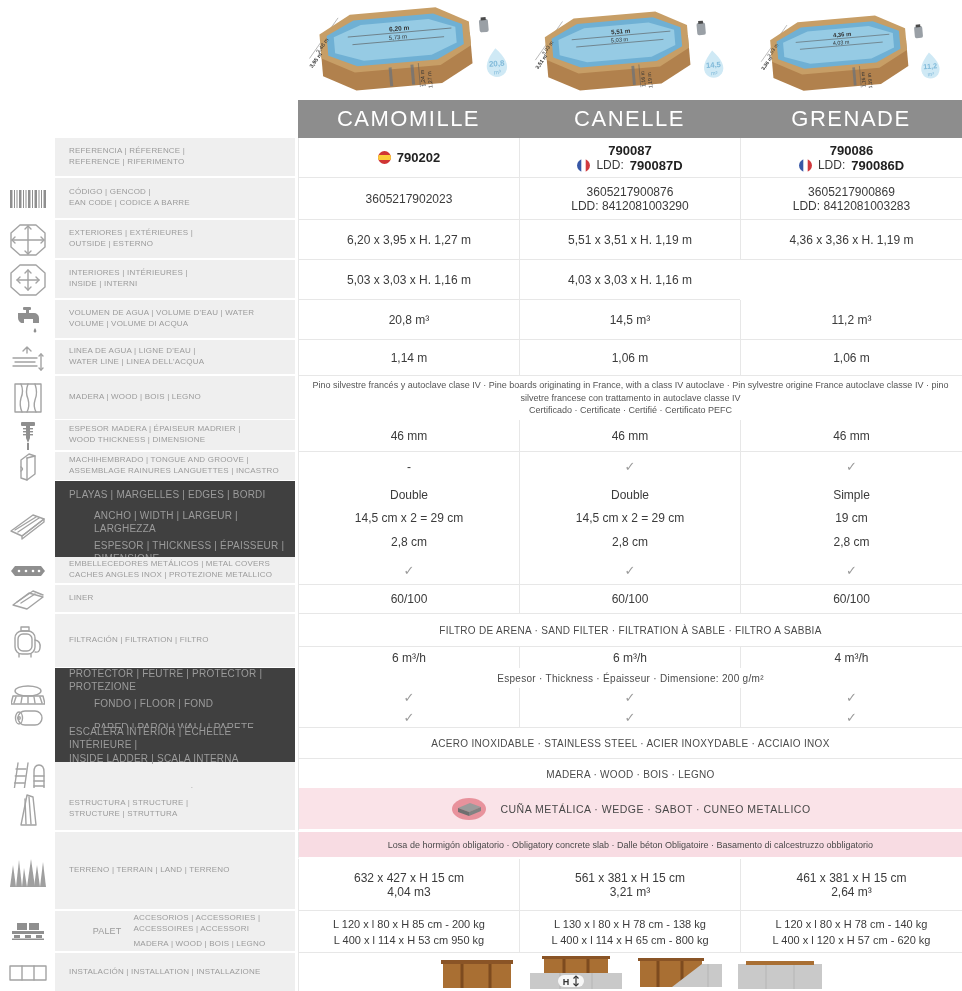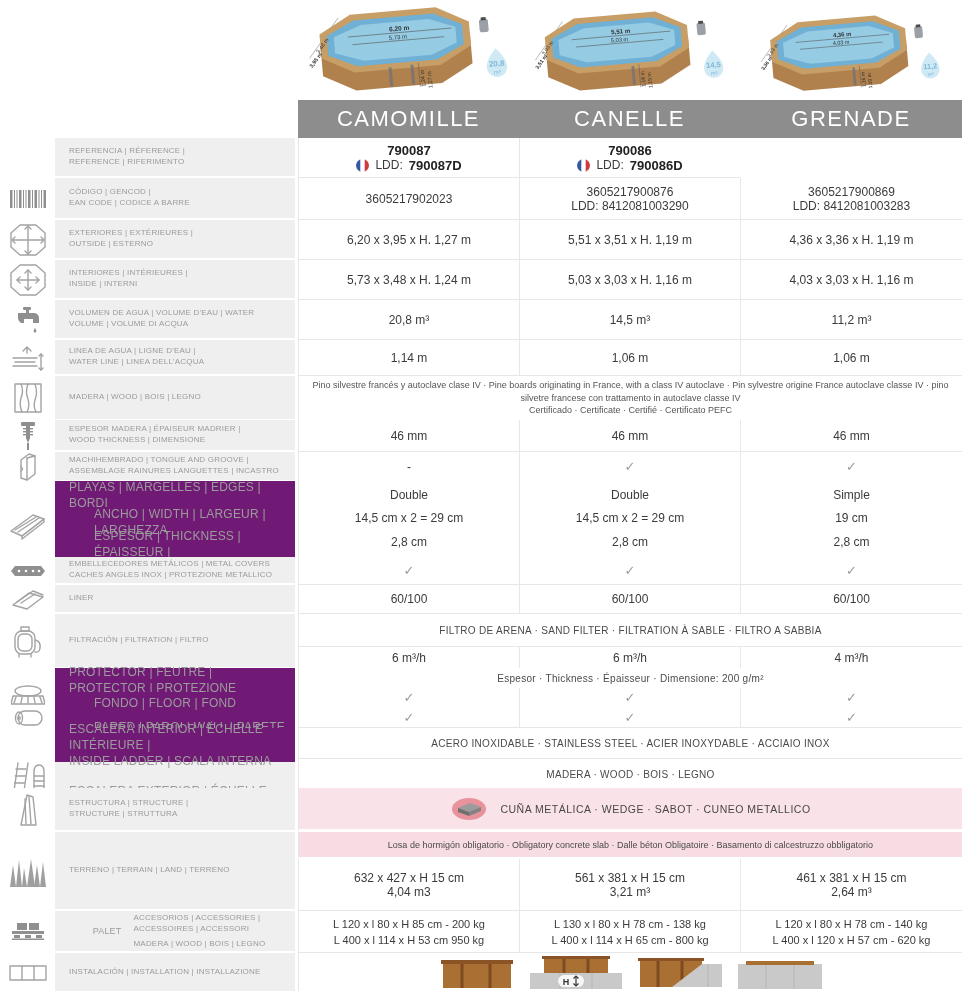--- a/index.html
+++ b/index.html
@@ -12,22 +12,22 @@
         display:grid;grid-template-columns:221px 221px 222px;}
   .band-title{display:flex;align-items:center;justify-content:center;color:#fff;
               font-size:22px;letter-spacing:1.5px;font-weight:400;}
   
   .tbl{position:absolute;top:138px;left:0;width:962px;}
   .trow{display:grid;grid-template-columns:55px 243px 221px 221px 222px;}
   .icell{display:flex;align-items:center;justify-content:center;gap:5px;background:#fff;}
   .lcell{background:#efefef;border-right:3px solid #fff;border-bottom:2px solid #fff;
          display:flex;flex-direction:column;justify-content:center;
          padding:2px 6px 2px 14px;color:#9b9b9b;font-size:8px;line-height:1.35;letter-spacing:.2px;}
-  .lsub{background:#701a75;display:flex;flex-direction:column;justify-content:center;
-        padding:2px 6px 2px 14px;color:#9b9b9b;font-size:12px;line-height:1.35;letter-spacing:.2px;}
+  .lsub{background:#404040;display:flex;flex-direction:column;justify-content:center;
+        padding:2px 6px 2px 14px;color:#9b9b9b;font-size:10px;line-height:1.35;letter-spacing:.2px;}
   .indent{padding-left:39px;}
   .lstack{display:flex;flex-direction:column;border-right:3px solid #fff;border-bottom:2px solid #fff;background:#efefef;}
   .vcell{background:#fff;border-bottom:1px solid #e7e7e7;display:flex;flex-direction:column;
          align-items:center;justify-content:center;text-align:center;font-size:12px;color:#3b3b3b;}
   .bl{border-left:1px solid #e7e7e7;}
   .vspan{grid-column:3/6;border-bottom:1px solid #e7e7e7;border-left:1px solid #e7e7e7;background:#fff;
          display:flex;align-items:center;justify-content:center;text-align:center;}
   .vgroup{grid-column:3/6;display:flex;flex-direction:column;}
   .vgrid3{display:grid;grid-template-columns:221px 221px 222px;}
   .vline{display:flex;align-items:center;justify-content:center;text-align:center;font-size:12px;}
@@ -151,20 +151,34 @@
     <div class="band-title">GRENADE</div>
   </div>
 
   <div class="tbl">
 
     <div class="trow" style="height:40px;">
       <div class="icell"></div>
       <div class="lcell pre">REFERENCIA | RÉFERENCE |
 REFERENCE | RIFERIMENTO</div>
       <div class="vcell bl">
+        <div class="ref-line">
+          <svg width="13" height="13" viewBox="0 0 13 13">
+            <clipPath id="esf">
+                <circle cx="6.5" cy="6.5" r="6.5"></circle>
+              </clipPath>
+            <g clip-path="url(#esf)">
+                <rect width="13" height="13" fill="#d03433"></rect>
+                <rect y="4" width="13" height="5" fill="#fbcb38"></rect>
+              </g>
+          </svg>
+          <span class="bold">790202</span>
+        </div>
+      </div>
+      <div class="vcell bl">
         <span class="bold">790087</span>
         <div class="ref-line">
           <svg width="13" height="13" viewBox="0 0 13 13">
             <clipPath id="frf1">
                 <circle cx="6.5" cy="6.5" r="6.5"></circle>
               </clipPath>
             <g clip-path="url(#frf1)">
                 <rect width="13" height="13" fill="#fff"></rect>
                 <rect width="4.3" height="13" fill="#3757a6"></rect>
                 <rect x="8.7" width="4.3" height="13" fill="#d0393e"></rect>
@@ -251,21 +265,20 @@
               <line x1="19" y1="7" x2="19" y2="27"></line>
           <path d="M11,14 L8,17 L11,20"></path>
               <path d="M27,14 L30,17 L27,20"></path>
           <path d="M16,10 L19,7 L22,10"></path>
               <path d="M16,24 L19,27 L22,24"></path>
         </g>
           </svg>
       </div>
       <div class="lcell pre">INTERIORES | INTÉRIEURES |
 INSIDE | INTERNI</div>
-      <div class="vcell bl">5,73 x 3,48 x H. 1,24 m</div>
       <div class="vcell bl">5,03 x 3,03 x H. 1,16 m</div>
       <div class="vcell bl">4,03 x 3,03 x H. 1,16 m</div>
     </div>
 
     <div class="trow" style="height:40px;">
       <div class="icell">
         <svg width="28" height="28" viewBox="0 0 28 28">
             <g class="icon-fill">
           <rect x="9" y="1" width="8" height="3" rx="1"></rect>
               <rect x="12" y="3" width="3" height="4"></rect>

